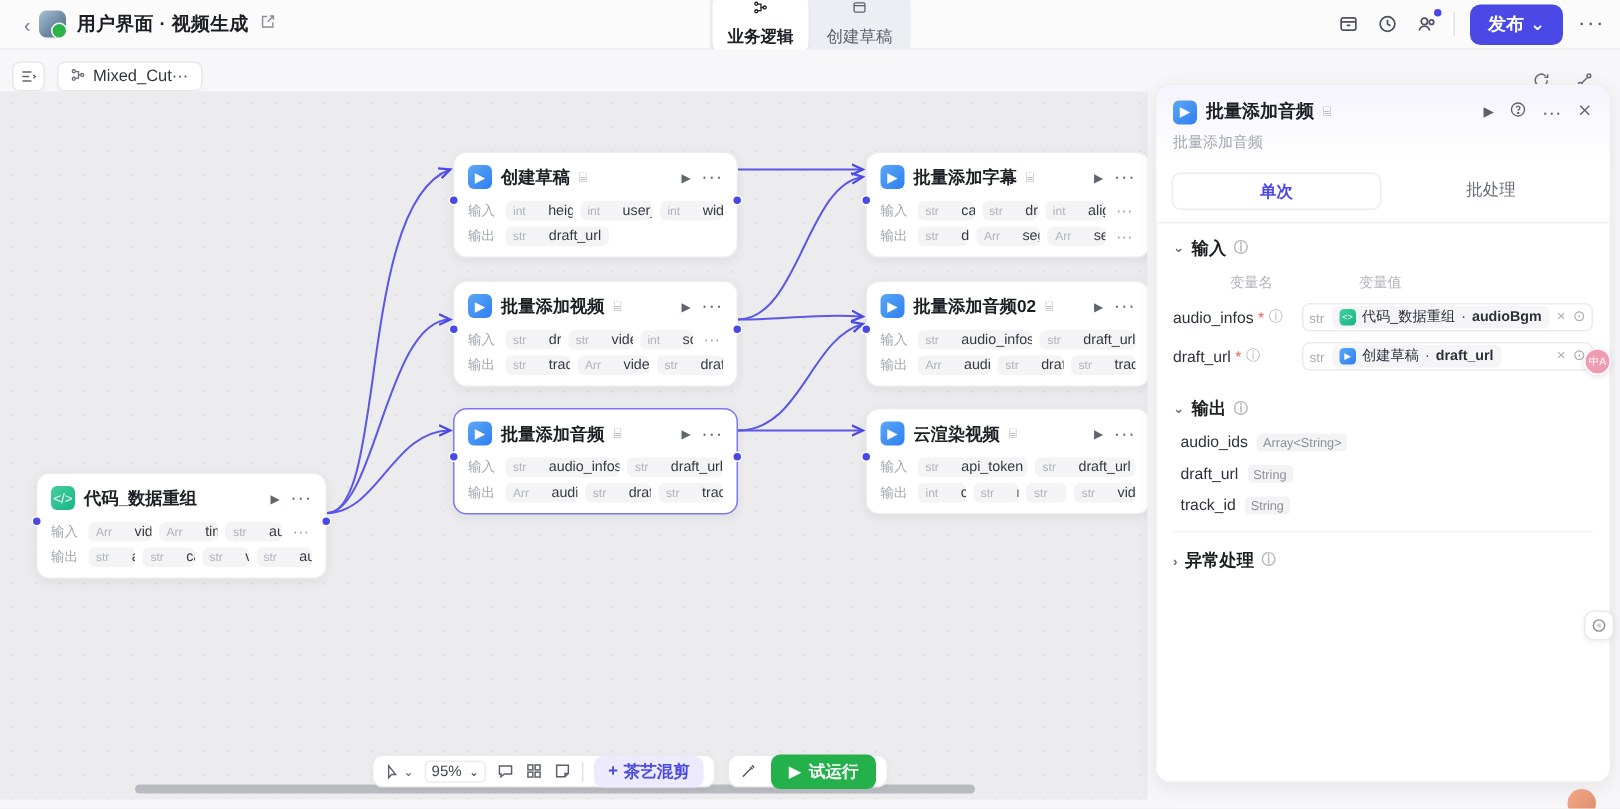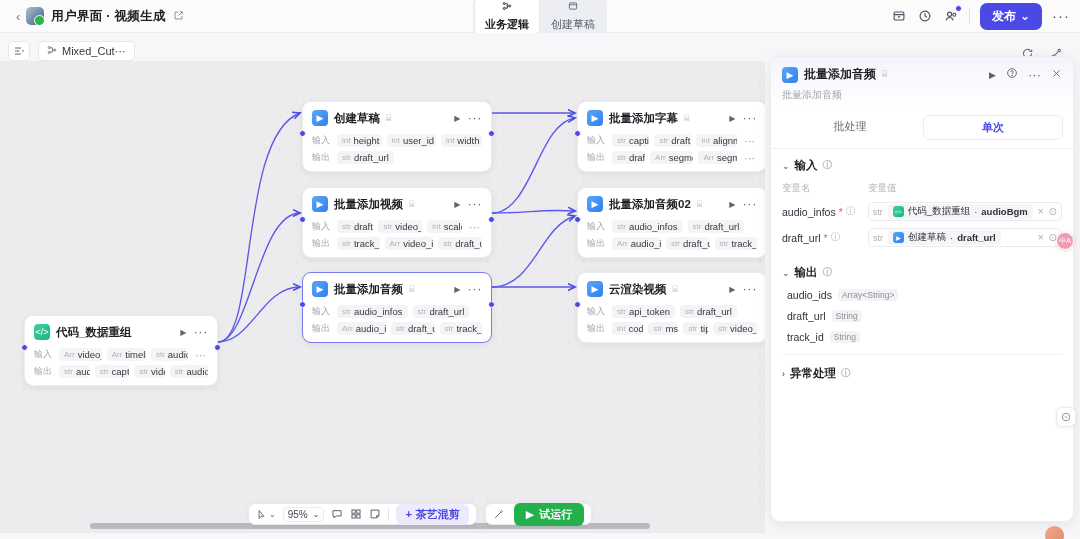--- a/index.html
+++ b/index.html
@@ -102,21 +102,21 @@
   .node-ico.green { background: linear-gradient(135deg,#45cfa0,#18b683); }
   .node-title { font-size: 11.5px; font-weight: bold; color: #1c1f23; }
   .node-pin { color: #a9acb4; font-size: 9px; }
   .node-actions { margin-left: auto; display: flex; align-items: center; gap: 7px; color: #62656e; }
   .node-run { font-size: 8px; }
   .node-dots { font-size: 13px; line-height: 8px; letter-spacing: .5px; }
   .node-body { margin-top: 6px; }
   .io-row { display: flex; align-items: center; gap: 5px; height: 15px; margin-top: 2px; }
   .io-label { font-size: 9px; color: #a2a5ad; flex: none; width: 20px; }
   .chip {
-    display: inline-flex; align-items: center; gap: 3px;
+    display: inline-flex; align-items: center; gap: 15px;
     background: #f4f4f6; border-radius: 4px; padding: 1px 5px;
     font-size: 9.5px; color: #35383f; white-space: nowrap; max-width: 82px; overflow: hidden;
   }
   .chip .ty { color: #b0b3bb; font-size: 8px; }
   .chip-more { color: #9a9da5; font-size: 11px; line-height: 8px; padding: 0 2px; }
   .port {
     position: absolute; width: 7px; height: 7px; border-radius: 50%;
     background: #4b49e6; border: 1.5px solid #fff;
   }
 
@@ -161,21 +161,21 @@
   .sp-tabs { display: flex; padding: 6px 10px 8px 10px; border-bottom: 1px solid #f0f0f3; gap: 4px; background:#fff;}
   .sp-tab {
     flex: 1; text-align: center; font-size: 11px; color: #6a6d77;
     padding: 4px 0; border-radius: 6px; cursor: pointer;
   }
   .sp-tab.active { background: #fff; color: #4b49e6; font-weight: bold; border: 1px solid #ececf2; }
   .sp-section { padding: 9px 11px 4px 11px; }
   .sec-title { display: flex; align-items: center; gap: 5px; font-size: 11.5px; font-weight: bold; cursor: pointer;}
   .caret { color: #6b6e78; font-size: 9px; }
   .info-i { color: #b6b9c0; font-size: 9.5px; }
-  .var-head { display: flex; margin-top: 9px; font-size: 9.5px; color: #b0b3ba; }
+  .var-head { display: flex; margin-top: 9px; font-size: 9.5px; color: #b0b3ba; margin-left: 38px; }
   .var-head .c1 { width: 86px; }
   .var-row { display: flex; align-items: center; margin-top: 7px; }
   .var-name { width: 86px; font-size: 10.5px; color: #2e313a; display: flex; align-items: center; gap: 3px; }
   .req { color: #f05c5c; }
   .var-val {
     flex: 1; height: 19px; border: 1px solid #ebebef; border-radius: 5px;
     display: flex; align-items: center; gap: 5px; padding: 0 4px; background: #fff;
   }
   .ty-tag { font-size: 9px; color: #a9acb3; }
   .ref {
@@ -730,22 +730,22 @@
             <svg width="11" height="11" viewBox="0 0 16 16" fill="none" stroke="currentColor" stroke-width="1.3">
               <path d="M3.6 3.6l8.8 8.8M12.4 3.6l-8.8 8.8"></path>
             </svg>
           </span>
         </span>
       </div>
       <div class="sp-sub">批量添加音频</div>
     </div>
 
     <div class="sp-tabs">
+      <div class="sp-tab active">单次</div>
       <div class="sp-tab">批处理</div>
-      <div class="sp-tab active">单次</div>
     </div>
 
     <div class="sp-section">
       <div class="sec-title">
         <span class="caret">⌄</span>
         <span>输入</span>
         <span class="info-i">ⓘ</span>
       </div>
       <div class="var-head">
         <span class="c1">变量名</span>

